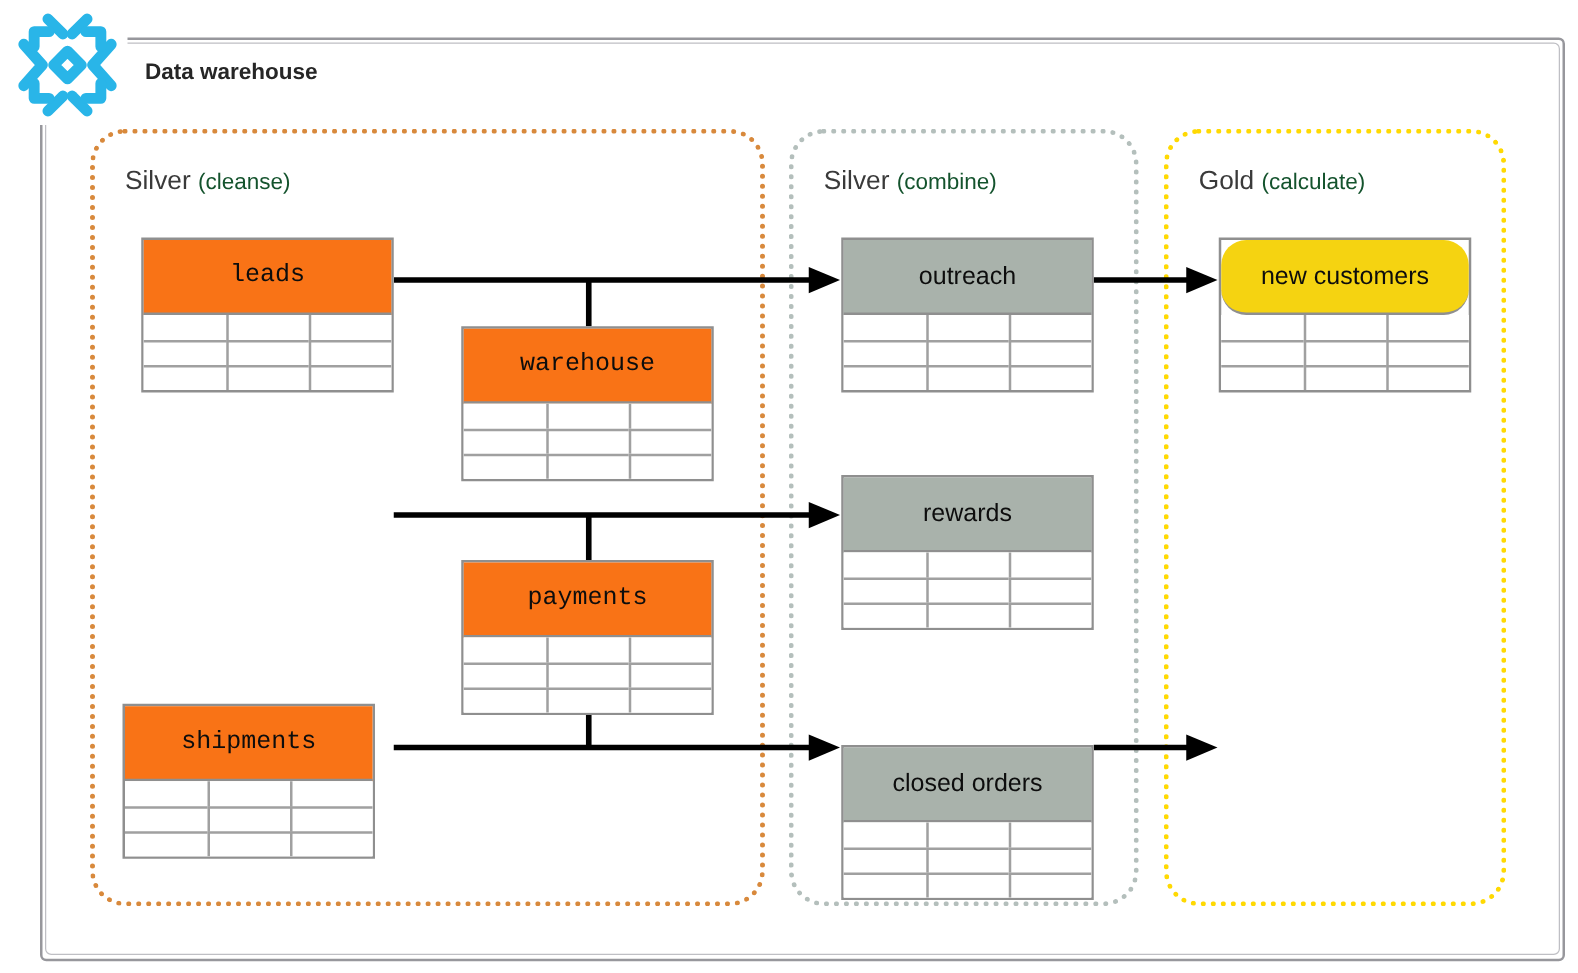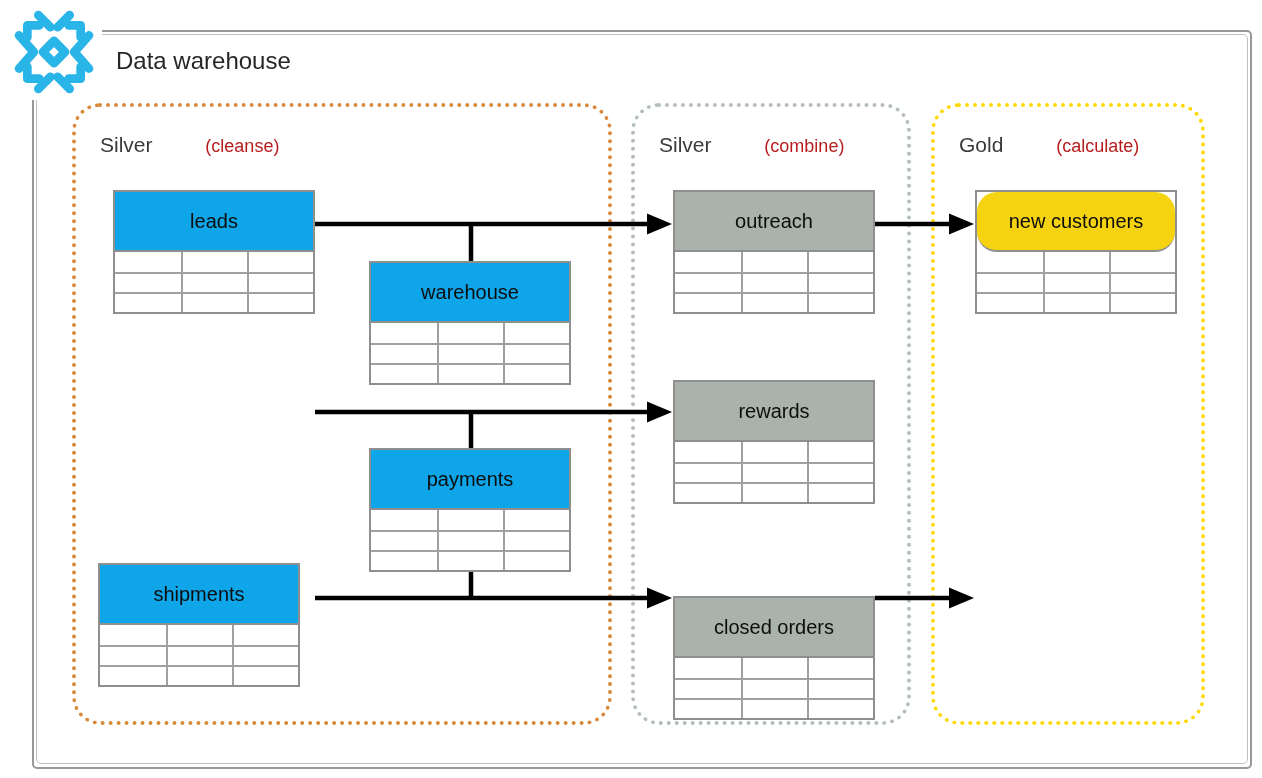--- a/index.html
+++ b/index.html
@@ -12,35 +12,35 @@
     position:absolute;left:32px;top:30px;width:1216px;height:735px;
     border:2.5px solid #97979c;border-radius:5px;z-index:0;
   }
   .frame-inner{
     position:absolute;left:36px;top:34px;width:1210px;height:728px;
     border:1px solid #bfbfc4;border-radius:5px;z-index:0;
   }
   
   .logo{position:absolute;left:6px;top:4px;width:96px;height:96px;background:#fff;z-index:4;
         display:flex;align-items:center;justify-content:center;}
-  .title{position:absolute;left:116px;top:47px;font-size:24px;font-weight:400;color:#262626;z-index:4;}
+  .title{position:absolute;left:116px;top:47px;font-size:18px;font-weight:700;color:#262626;z-index:4;}
   
   .panel{position:absolute;top:103px;height:614px;border-radius:28px;border:4px dotted transparent;z-index:1;}
   .panel.bronze{left:72px;width:532px;border-color:#d8893c;}
   .panel.silver{left:631px;width:272px;border-color:#b4bfbc;}
   .panel.gold{left:931px;width:266px;border-color:#ffd902;text-align:center;}
   .panel-label{position:absolute;left:24px;top:26px;font-size:21px;color:#3a3a3a;white-space:nowrap;}
-  .panel-label .sub{font-size:18px;color:#b91c1c;margin-left:47px;}
+  .panel-label .sub{font-size:18px;color:#14532d;}
   
   .edges{position:absolute;left:0;top:0;width:1262px;height:778px;z-index:5;pointer-events:none;}
   
   .tbl{position:absolute;width:198px;border:2px solid #8f8f8f;background:#fff;z-index:10;}
   .tbl-header{height:58px;line-height:58px;text-align:center;font-size:20px;color:#0d0d0d;
               border-bottom:2px solid #8f8f8f;white-space:nowrap;overflow:hidden;}
-  .tbl.bronze .tbl-header{background:#0ea5e9;}
+  .tbl.bronze .tbl-header{background:#f97316;font-family:Liberation Mono, monospace;}
   .tbl.silver .tbl-header{background:#a9b2ab;}
   .tbl.gold   .tbl-header{background:#f5d311;border-radius:20px;}
   .tbl-grid{display:grid;grid-template-columns:repeat(3,1fr);grid-auto-rows:20px;background:#fff;}
   .tbl-grid i{display:block;border-top:2px solid #a0a0a0;border-left:2px solid #a0a0a0;background:#fff;}
   .tbl-grid i:nth-child(-n+3){border-top:none;}
   .tbl-grid i:nth-child(3n+1){border-left:none;}
 </style>
 </head>
 <body>
 

